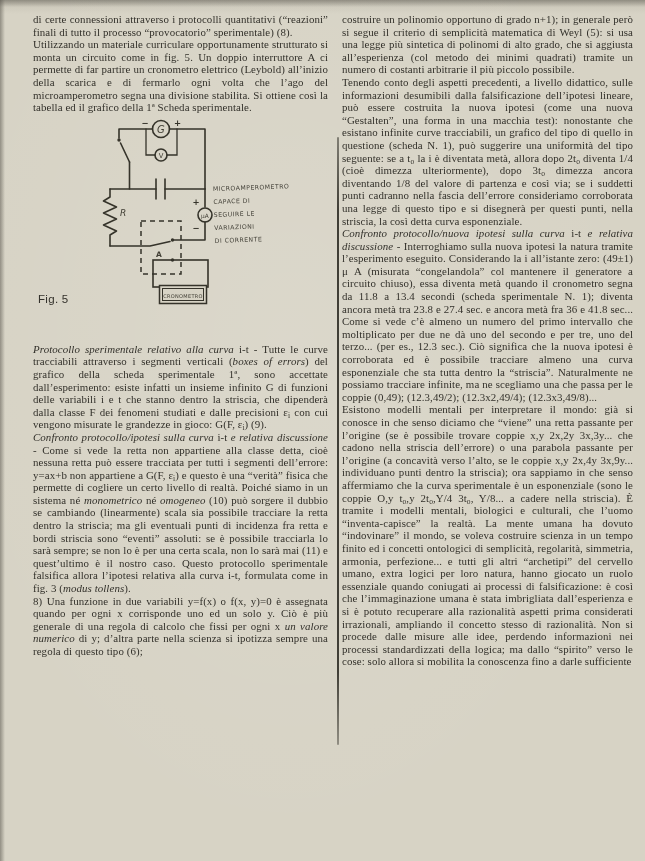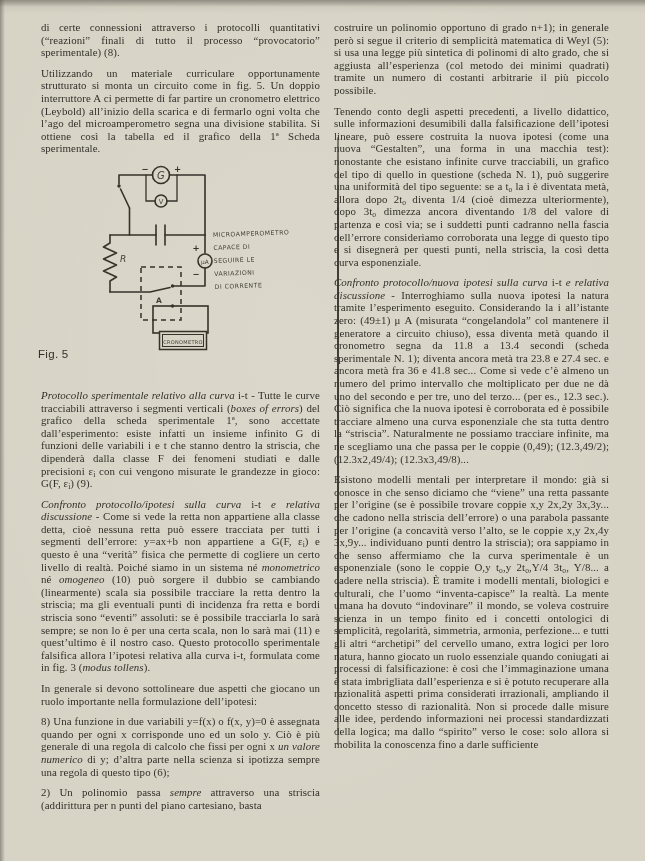--- a/index.html
+++ b/index.html
@@ -16,27 +16,27 @@
   .edge-left{position:absolute;left:0;top:0;bottom:0;width:5px;
     background:linear-gradient(90deg, rgba(90,87,78,.55), rgba(90,87,78,0));}
   .edge-top{position:absolute;left:0;top:0;right:0;height:7px;
     background:linear-gradient(180deg, rgba(90,87,78,.50), rgba(90,87,78,0));}
   .scan-line{position:absolute;left:337px;top:137px;width:2px;height:608px;
     background:linear-gradient(180deg, rgba(58,56,48,.55), #403e36 12%, #403e36 88%, rgba(58,56,48,.45));
     border-radius:1px;}
   .col{position:absolute;top:13px;width:295px;text-align:justify;
     font-size:10.9px;line-height:12.6px;letter-spacing:.08px;}
   #col-left{left:33px;}
-  #col-right{left:326px;width:291px;}
-  .para{margin:8px;}
+  #col-right{left:342px;width:291px;}
+  .para{margin:0;}
   .para i{}
   .para sub{font-size:7.5px;line-height:0;position:relative;top:2px;vertical-align:baseline;}
   .fig-wrap{position:relative;height:216px;margin:3px 0 10px 0;}
   .fig-svg{position:absolute;left:20px;top:0;}
-  .fig-caption{position:absolute;left:5px;top:185px;
+  .fig-caption{position:absolute;left:5px;top:176px;
     font-family:"Liberation Sans",sans-serif;font-size:11.5px;color:#33312b;letter-spacing:.3px;}
   .wire{stroke:#35332a;stroke-width:1.6;fill:none;stroke-linecap:round;stroke-linejoin:round;}
   .wire-thin{stroke:#35332a;stroke-width:1.3;fill:none;stroke-linecap:round;}
   .node{fill:#35332a;stroke:none;}
   .meter{fill:none;stroke:#35332a;stroke-width:1.6;}
   .dashedbox{fill:none;stroke:#35332a;stroke-width:1.5;stroke-dasharray:5 4;}
   .handtxt{font-family:"DejaVu Sans",sans-serif;fill:#403e34;}
   .sign{font-family:"DejaVu Sans",sans-serif;font-weight:bold;fill:#35332a;}
   .annot{font-family:"DejaVu Sans",sans-serif;font-size:6.2px;letter-spacing:.45px;fill:#45433a;}
   .cronobox{fill:#d7d3c5;stroke:#35332a;}
@@ -102,23 +102,21 @@
         <text class="annot" x="160" y="113">VARIAZIONI</text>
         <text class="annot" x="160" y="126">DI CORRENTE</text>
       </g>
     </svg>
     <div class="fig-caption">Fig. 5</div>
   </div>
 
   <div>
       <p class="para"><i>Protocollo sperimentale relativo alla curva </i><span>i-t - Tutte le curve tracciabili attraverso i segmenti verticali (</span><i>boxes of errors</i><span>) del grafico della scheda sperimentale 1ª, sono accettate dall’esperimento: esiste infatti un insieme infinito G di funzioni delle variabili i e t che stanno dentro la striscia, che dipenderà dalla classe F dei fenomeni studiati e dalle precisioni ε</span><sub>i</sub><span> con cui vengono misurate le grandezze in gioco: G(F, ε</span><sub>i</sub><span>) (9).</span></p>
       <p class="para"><i>Confronto protocollo/ipotesi sulla curva </i><span>i-t </span><i>e relativa discussione</i><span> - Come si vede la retta non appartiene alla classe detta, cioè nessuna retta può essere tracciata per tutti i segmenti dell’errore: y=ax+b non appartiene a G(F, ε</span><sub>i</sub><span>) e questo è una “verità” fisica che permette di cogliere un certo livello di realtà. Poiché siamo in un sistema né </span><i>monometrico</i><span> né </span><i>omogeneo</i><span> (10) può sorgere il dubbio se cambiando (linearmente) scala sia possibile tracciare la retta dentro la striscia; ma gli eventuali punti di incidenza fra retta e bordi striscia sono “eventi” assoluti: se è possibile tracciarla lo sarà sempre; se non lo è per una certa scala, non lo sarà mai (11) e quest’ultimo è il nostro caso. Questo protocollo sperimentale falsifica allora l’ipotesi relativa alla curva i-t, formulata come in fig. 3 (</span><i>modus tollens</i><span>).</span></p>
-      <p class="para"><span>In generale si devono sottolineare due aspetti che giocano un ruolo importante nella formulazione dell’ipotesi:</span></p>
       <p class="para"><span>8) Una funzione in due variabili y=f(x) o f(x, y)=0 è assegnata quando per ogni x corrisponde uno ed un solo y. Ciò è più generale di una regola di calcolo che fissi per ogni x </span><i>un valore numerico</i><span> di y; d’altra parte nella scienza si ipotizza sempre una regola di questo tipo (6);</span></p>
-      <p class="para"><span>2) Un polinomio passa </span><i>sempre</i><span> attraverso una striscia (addirittura per n punti del piano cartesiano, basta</span></p>
     </div>
 </div>
 
 <div class="col" id="col-right">
     <p class="para"><span>costruire un polinomio opportuno di grado n+1); in generale però si segue il criterio di semplicità matematica di Weyl (5): si usa una legge più sintetica di polinomi di alto grado, che si aggiusta all’esperienza (col metodo dei minimi quadrati) tramite un numero di costanti arbitrarie il più piccolo possibile.</span></p>
     <p class="para"><span>Tenendo conto degli aspetti precedenti, a livello didattico, sulle informazioni desumibili dalla falsificazione dell’ipotesi lineare, può essere costruita la nuova ipotesi (come una nuova “Gestalten”, una forma in una macchia test): nonostante che esistano infinite curve tracciabili, un grafico del tipo di quello in questione (scheda N. 1), può suggerire una uniformità del tipo seguente: se a t</span><sub>o</sub><span> la i è diventata metà, allora dopo 2t</span><sub>o</sub><span> diventa 1/4 (cioè dimezza ulteriormente), dopo 3t</span><sub>o</sub><span> dimezza ancora diventando 1/8 del valore di partenza e così via; se i suddetti punti cadranno nella fascia dell’errore consideriamo corroborata una legge di questo tipo e si disegnerà per questi punti, nella striscia, la così detta curva esponenziale.</span></p>
     <p class="para"><i>Confronto protocollo/nuova ipotesi sulla curva </i><span>i-t </span><i>e relativa discussione</i><span> - Interroghiamo sulla nuova ipotesi la natura tramite l’esperimento eseguito. Considerando la i all’istante zero: (49±1) μ A (misurata “congelandola” col mantenere il generatore a circuito chiuso), essa diventa metà quando il cronometro segna da 11.8 a 13.4 secondi (scheda sperimentale N. 1); diventa ancora metà tra 23.8 e 27.4 sec. e ancora metà fra 36 e 41.8 sec... Come si vede c’è almeno un numero del primo intervallo che moltiplicato per due ne dà uno del secondo e per tre, uno del terzo... (per es., 12.3 sec.). Ciò significa che la nuova ipotesi è corroborata ed è possibile tracciare almeno una curva esponenziale che sta tutta dentro la “striscia”. Naturalmente ne possiamo tracciare infinite, ma ne scegliamo una che passa per le coppie (0,49); (12.3,49/2); (12.3x2,49/4); (12.3x3,49/8)...</span></p>
     <p class="para"><span>Esistono modelli mentali per interpretare il mondo: già si conosce in che senso diciamo che “viene” una retta passante per l’origine (se è possibile trovare coppie x,y 2x,2y 3x,3y... che cadono nella striscia dell’errore) o una parabola passante per l’origine (a concavità verso l’alto, se le coppie x,y 2x,4y 3x,9y... individuano punti dentro la striscia); ora sappiamo in che senso affermiamo che la curva sperimentale è un esponenziale (sono le coppie O,y t</span><sub>o</sub><span>,y 2t</span><sub>o</sub><span>,Y/4 3t</span><sub>o</sub><span>, Y/8... a cadere nella striscia). È tramite i modelli mentali, biologici e culturali, che l’uomo “inventa-capisce” la realtà. La mente umana ha dovuto “indovinare” il mondo, se voleva costruire scienza in un tempo finito ed i concetti ontologici di semplicità, regolarità, simmetria, armonia, perfezione... e tutti gli altri “archetipi” del cervello umano, extra logici per loro natura, hanno giocato un ruolo essenziale quando coniugati ai processi di falsificazione: è così che l’immaginazione umana è stata imbrigliata dall’esperienza e si è potuto recuperare alla razionalità aspetti prima considerati irrazionali, ampliando il concetto stesso di razionalità. Non si procede dalle misure alle idee, perdendo informazioni nei processi standardizzati della logica; ma dallo “spirito” verso le cose: solo allora si mobilita la conoscenza fino a darle sufficiente</span></p>
   </div>
 

